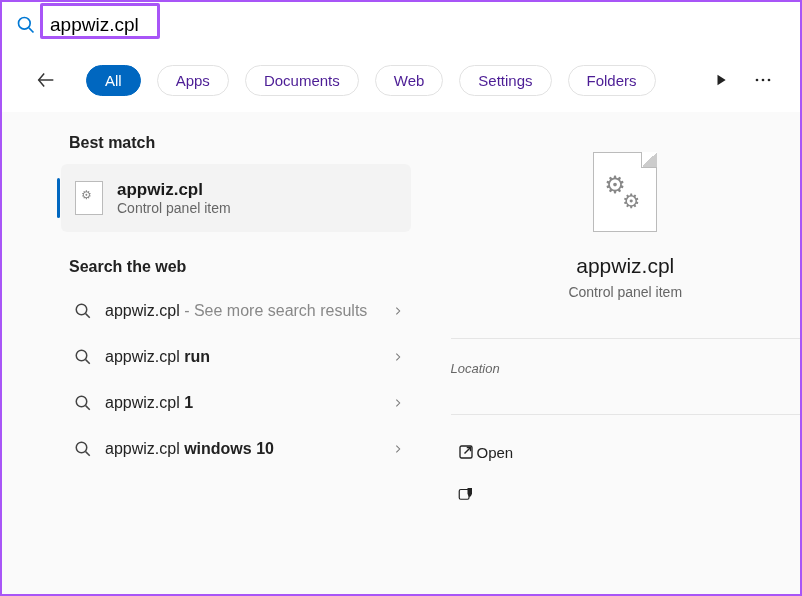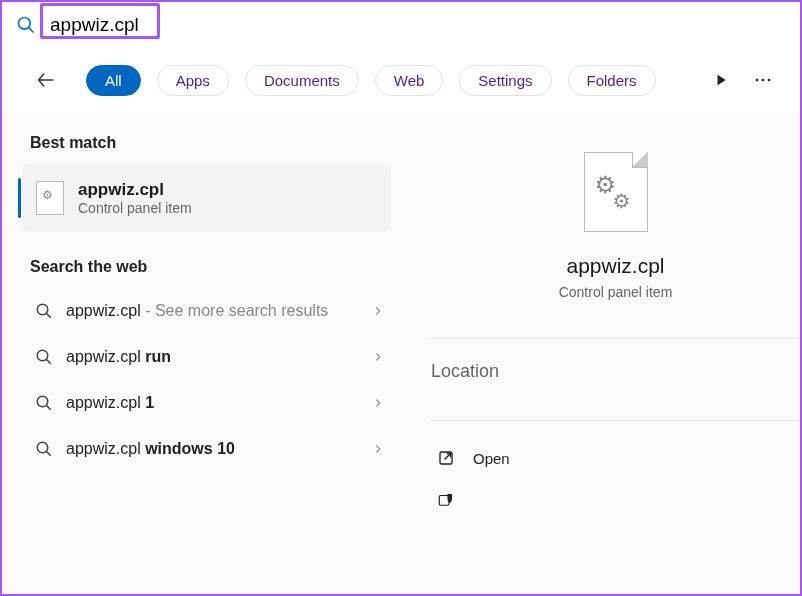--- a/index.html
+++ b/index.html
@@ -67,20 +67,21 @@
     .pill.active {
       background: #0067c0;
       color:#fff;
       border-color:#0067c0;
     }
     .spacer { flex:1; }
     .more-icons { display:flex; align-items:center; gap: 26px; margin-right: 8px;}
     .content {
       display:flex;
       height: calc(596px - 46px - 66px);
+      padding-left: 39px;
     }
     .left { flex: 1; padding: 10px 10px 0 20px; overflow: hidden;}
     .right { flex: 1; padding: 20px 0 0 30px; border-left: 0; overflow:hidden;}
     .section-title {
       font-size: 16px; font-weight: 600;
       color: #222;
       padding: 12px 6px 12px 8px;
     }
     .best-match-card {
       background: #f3f3f3;
@@ -141,26 +142,25 @@
       width:16px; height:16px;
       background:linear-gradient(135deg,#fff 0 50%,#ccc 50% 100%);
       border-left:1px solid #bbb; border-bottom:1px solid #bbb;
     }
     .big-cpl .g1, .big-cpl .g2 { position:absolute; color:#888;}
     .big-cpl .g1{ left:10px; top:18px; font-size:24px;}
     .big-cpl .g2{ left:28px; top:36px; font-size:20px;}
     .right-title{ font-size:21px; color:#1a1a1a; font-weight:400;}
     .right-sub{ font-size:14px; color:#666; margin-top:6px;}
     .divider{ height:1px; background:#e5e5e5; margin: 20px 0 16px;}
-    .kv{ display:flex; font-size:18px; padding: 6px 0 18px;}
+    .kv{ display:flex; font-size:13px; padding: 6px 0 18px; font-style: italic;}
     .kv .k{ color:#666; width:120px;}
     .kv .v{ color:#222;}
     .action{
       display:flex; align-items:center;
-      gap: 16px;
       font-size:15px; color:#222;
       padding: 12px 4px;
       cursor:pointer;
     }
     .action .ic{ width:22px; display:flex; justify-content:center; color:#222;}
     svg { display:block; }
   </style>
 </head>
 <body>
 

